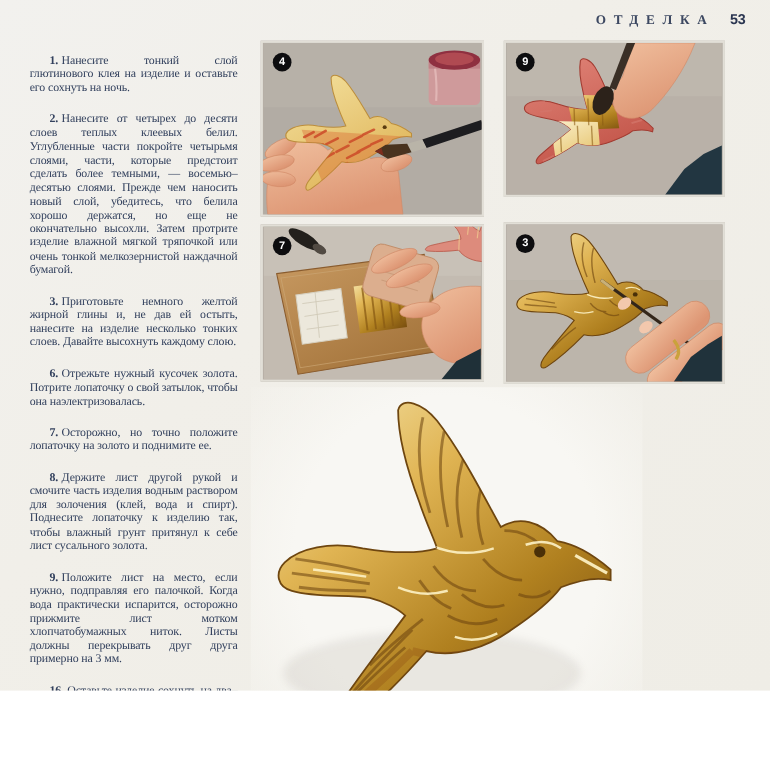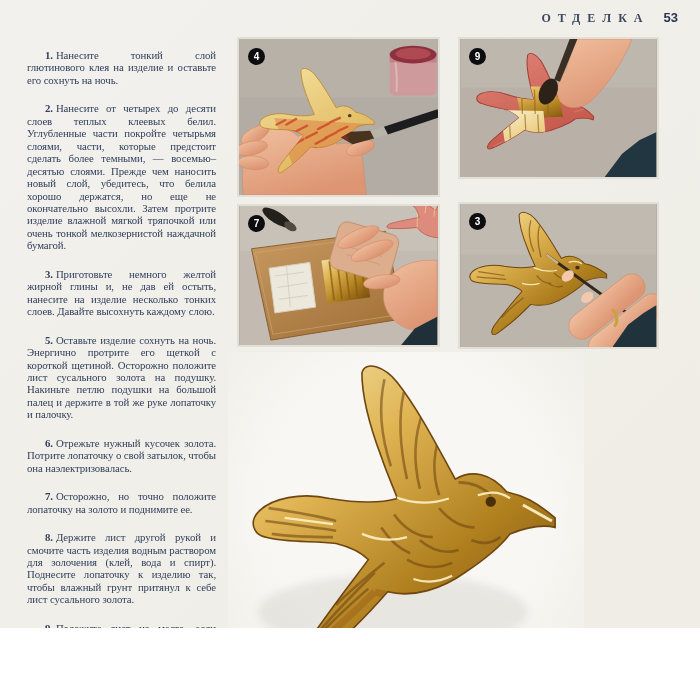--- a/index.html
+++ b/index.html
@@ -73,21 +73,20 @@
 
   <div class="hdr">
     <span class="section">ОТДЕЛКА</span>
     <span class="pagenum">53</span>
   </div>
 
   <div class="text-col">
     <p><b class="n">1.</b><span>Нанесите тонкий слой глютинового клея на изделие и оставьте его сохнуть на ночь.</span></p>
     <p><b class="n">2.</b><span>Нанесите от четырех до десяти слоев теплых клеевых белил. Углубленные части покройте четырьмя слоями, части, которые предстоит сделать более темными, — восемью–десятью слоями. Прежде чем наносить новый слой, убедитесь, что белила хорошо держатся, но еще не окончательно высохли. Затем протрите изделие влажной мягкой тряпочкой или очень тонкой мелкозернистой наждачной бумагой.</span></p>
     <p><b class="n">3.</b><span>Приготовьте немного желтой жирной глины и, не дав ей остыть, нанесите на изделие несколько тонких слоев. Давайте высохнуть каждому слою.</span></p>
-    <p><b class="n">5.</b><span>Оставьте изделие сохнуть на ночь. Энергично протрите его щеткой с короткой щетиной. Осторожно положите лист сусального золота на подушку. Накиньте петлю подушки на большой палец и держите в той же руке лопаточку и палочку.</span></p>
     <p><b class="n">6.</b><span>Отрежьте нужный кусочек золота. Потрите лопаточку о свой затылок, чтобы она наэлектризовалась.</span></p>
     <p><b class="n">7.</b><span>Осторожно, но точно положите лопаточку на золото и поднимите ее.</span></p>
     <p><b class="n">8.</b><span>Держите лист другой рукой и смочите часть изделия водным раствором для золочения (клей, вода и спирт). Поднесите лопаточку к изделию так, чтобы влажный грунт притянул к себе лист сусального золота.</span></p>
     <p><b class="n">9.</b><span>Положите лист на место, если нужно, подправляя его палочкой. Когда вода практически испарится, осторожно прижмите лист мотком хлопчатобумажных ниток. Листы должны перекрывать друг друга примерно на 3 мм.</span></p>
     <p><b class="n">16.</b><span>Оставьте изделие сохнуть на два–шесть часов. Легкими круговыми движениями сделайте выпуклые части более темными. Увеличивайте давление по мере того, как усиливается блеск. Однако не давите слишком сильно. Затем удалите отделившиеся золотые частички кисточкой из волоса куницы. Позолота долго сохраняет первоначальный вид.</span></p>
   </div>
 
   <figure class="ph" id="fig4">
     <svg viewBox="0 0 203 160" width="199" height="156">
       <rect width="203" height="160" fill="#b2aca4"></rect>

